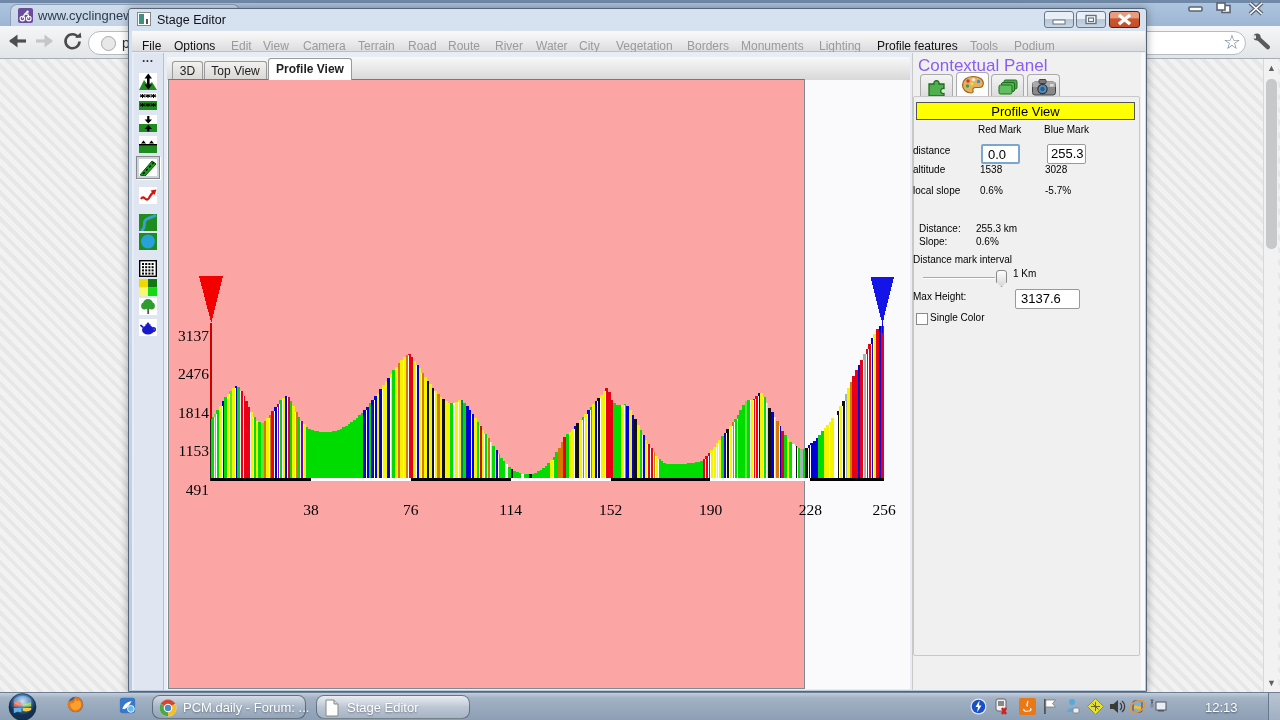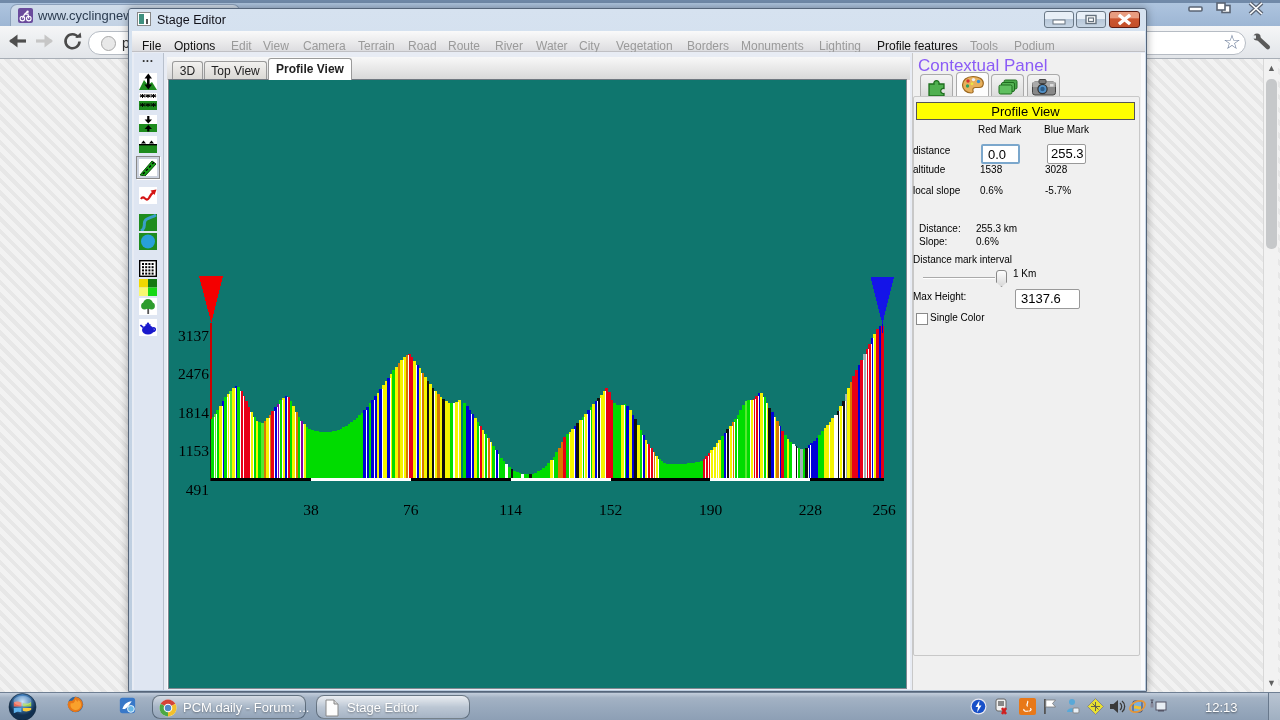--- a/index.html
+++ b/index.html
@@ -38,21 +38,21 @@
 
 #ltool{position:absolute;left:2px;top:1px;width:30px;height:637px;background:#dfe6f2;border-right:1px solid #b8c0cc}
 #ltool .dots{position:absolute;left:8px;top:-2px;font-size:12px;color:#333;letter-spacing:0.5px;font-weight:bold}
 .ticon{position:absolute;left:5px;width:18px;height:17px}
 .ticon.sel{box-shadow:0 0 0 2px #ccd2de,0 0 0 3px #888,1px 1px 0 3px #fff}
 
 #view{position:absolute;left:35px;top:5px;width:743px;height:632px;background:#fafafc}
 #tabbar{position:absolute;left:0;top:0;width:743px;height:23px;background:linear-gradient(#f8f8f8,#d8d8d8)}
 .vtab{position:absolute;top:4px;height:19px;background:linear-gradient(#f2f1ef,#d9d7d3);border:1px solid #9a9a9a;border-bottom:none;border-radius:3px 3px 0 0;font-size:12px;text-align:center;color:#222}
 .vtab.sel{top:1px;height:22px;background:#fff;font-weight:bold;z-index:3}
-#chart{position:absolute;left:1px;top:22px;width:739px;height:610px;background:#0f766e;border:1px solid #808890;border-top-color:#707880}
+#chart{position:absolute;left:1px;top:22px;width:637px;height:610px;background:#fca5a5;border:1px solid #808890;border-top-color:#707880}
 
 #rpanel{position:absolute;left:780px;top:1px;width:233px;height:637px;background:#f0f0f0;border-left:1px solid #c8c8c8;border-right:4px solid #fafafc}
 #rpanel .hdr{position:absolute;left:5px;top:3px;font-size:17px;color:#8b5cf6}
 .ptab{position:absolute;top:21px;width:33px;height:22px;background:linear-gradient(#f4f4f4,#dcdcdc);border:1px solid #aaa;border-bottom:none;border-radius:4px 4px 0 0}
 .ptab.sel{background:#fdfdfd;top:19px;height:24px;z-index:2}
 #pbody{position:absolute;left:0px;top:43px;width:227px;height:560px;border:1px solid #c8c8c8;border-radius:2px;background:#f0f0f0}
 #ybtn{position:absolute;left:2px;top:5px;width:219px;height:18px;background:#ffff00;border:1px solid #555;font-size:13px;text-align:center;line-height:17px;color:#000}
 .plbl{position:absolute;font-size:10px;color:#000}
 .pinput{position:absolute;background:#fff;border:1px solid #999;border-radius:2px;font-size:13px;color:#000;padding-left:5px}
 #statsbox{position:absolute;left:1px;top:116px;width:189px;height:40px;border:1px solid #b4b4b4;border-radius:3px}

